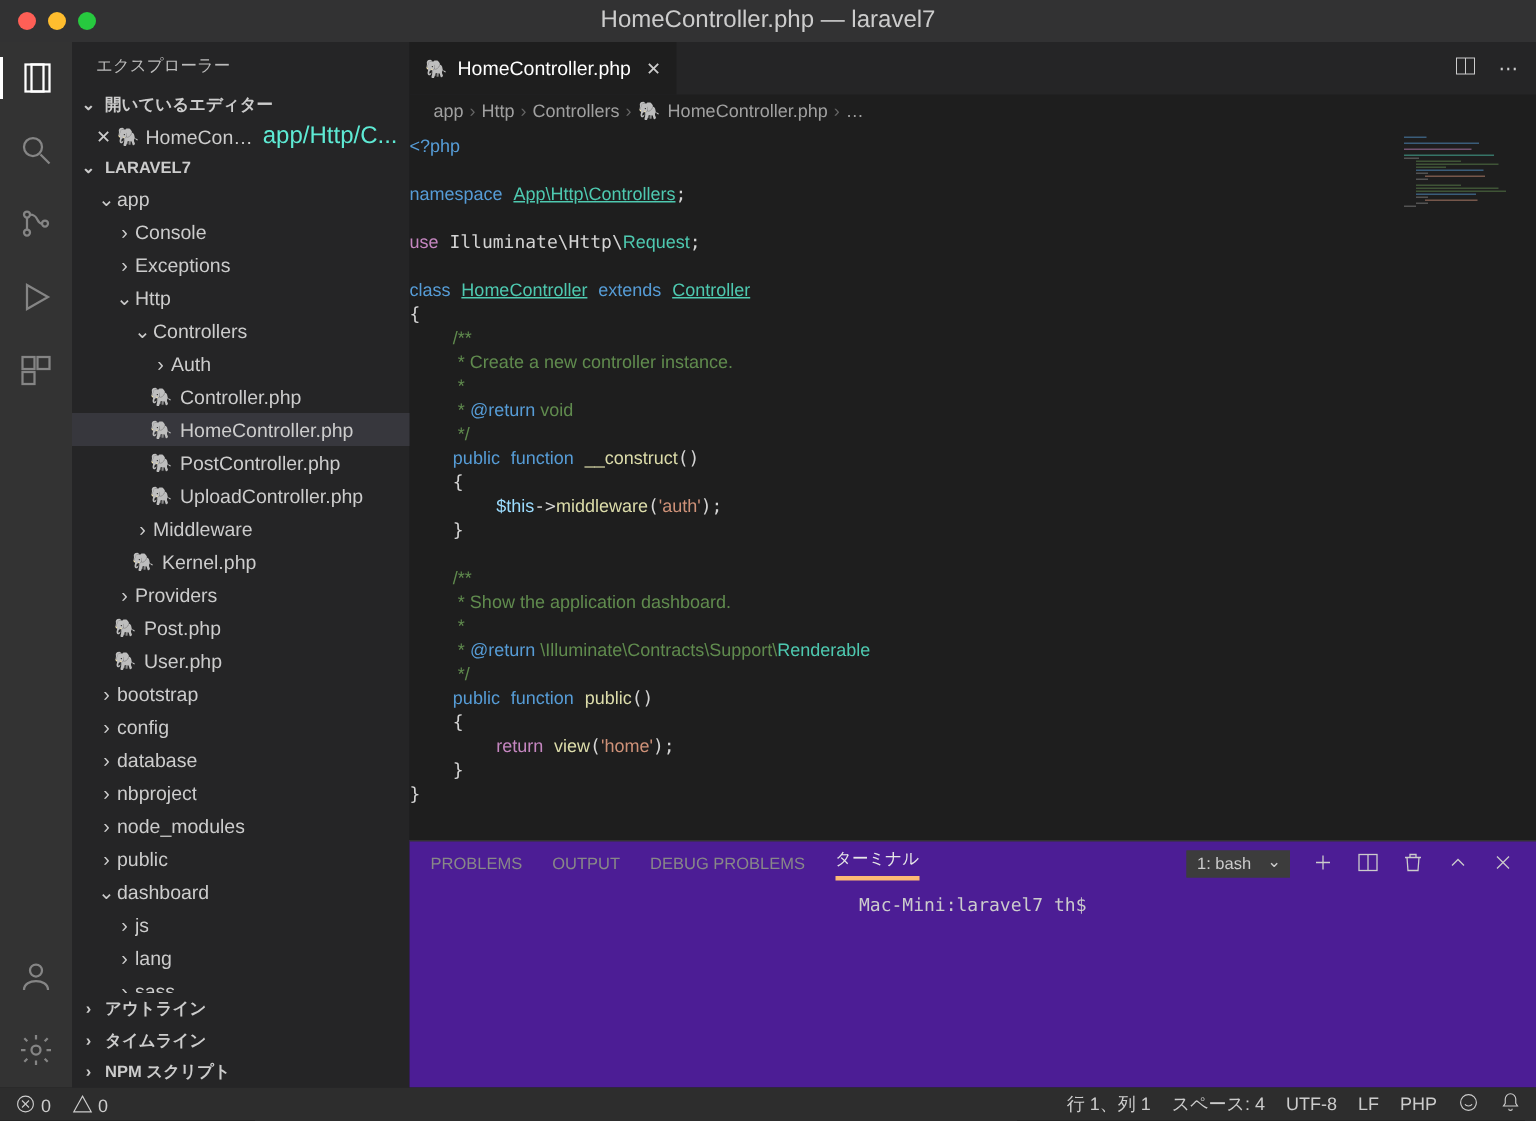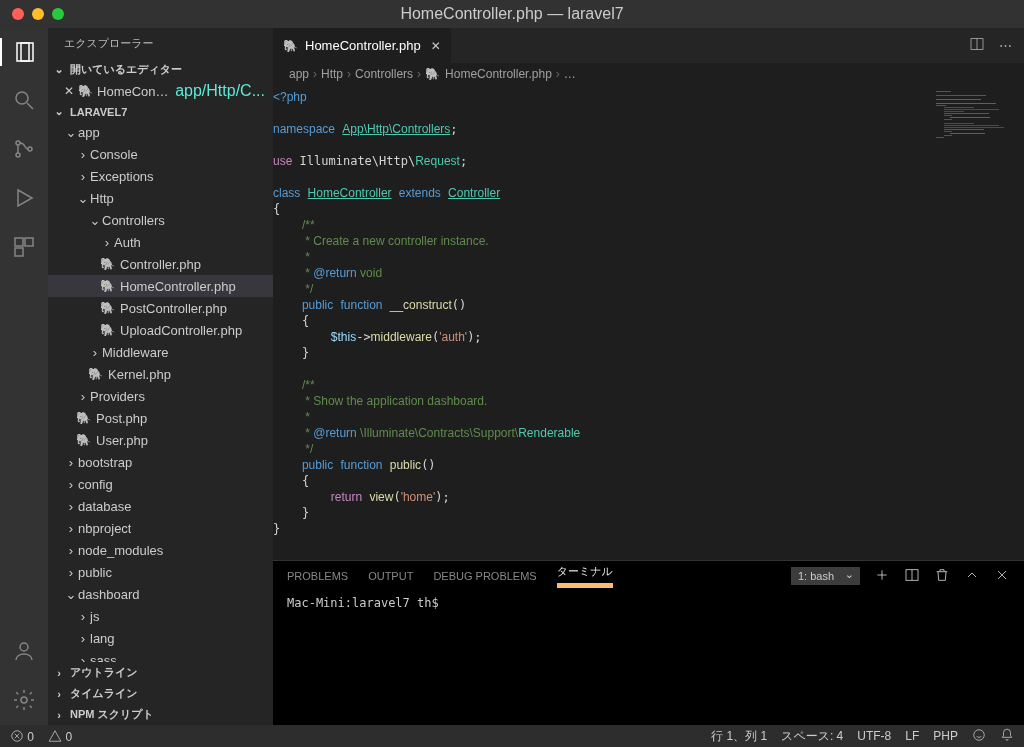--- a/index.html
+++ b/index.html
@@ -35,29 +35,29 @@
 .tab .x{margin:0 0 0 4px;}
 .tab-actions{margin-left:auto;display:flex;align-items:center;gap:14px;padding-right:12px;color:#ccc;}
 .crumbs{height:22px;display:flex;align-items:center;padding:0 16px;font-size:12px;color:#a0a0a0;gap:4px;}
 .crumbs .sep{color:#666;}
 .codewrap{flex:1;display:flex;min-height:0;position:relative;}
 .gutter{width:50px;text-align:right;color:#858585;padding:4px 16px 4px 0;font:12px/16px Menlo,monospace;user-select:none;}
 .code{flex:1;font:12px/16px Menlo,monospace;padding:4px 0;white-space:pre;color:#d4d4d4;overflow:hidden;}
 .minimap{position:absolute;right:8px;top:6px;width:80px;opacity:0.5;}
 .minimap div{height:1px;margin-bottom:1px;}
 .k1{color:#569cd6;}.k2{color:#c586c0;}.k3{color:#4ec9b0;}.k4{color:#dcdcaa;}.k5{color:#ce9178;}.k6{color:#608b4e;}.k7{color:#9cdcfe;}.ku{text-decoration:underline;}
-.panel{height:165px;border-top:1px solid #333;background:#000000;display:flex;flex-direction:column;}
+.panel{height:165px;border-top:1px solid #333;background:#4c1d95;display:flex;flex-direction:column;}
 .ptabs{height:30px;display:flex;align-items:center;padding:0 14px;gap:20px;font-size:11px;color:#888;}
-.ptabs .on{color:#e7e7e7;border-bottom:5px solid #fdba74;padding-bottom:4px;}
+.ptabs .on{color:#e7e7e7;border-bottom:3px solid #fdba74;padding-bottom:4px;}
 .ptabs .right{margin-left:auto;display:flex;align-items:center;gap:14px;}
 .ptabs select{background:#3c3c3c;color:#ccc;border:1px solid #3c3c3c;font-size:11px;padding:2px 24px 2px 6px;appearance:none;}
 .selwrap{position:relative;}
 .selwrap::after{content:"⌄";position:absolute;right:6px;top:1px;color:#ccc;pointer-events:none;}
 .ptabs svg{width:16px;height:16px;stroke:#ccc;fill:none;stroke-width:1.3;}
-.term{flex:1;font:12px/16px Menlo,monospace;padding:4px 14px;color:#ccc;}
+.term{flex:1;font:12px/16px Menlo,monospace;padding:4px 14px;color:#ccc;text-align:center;}
 .status{height:22px;background:#2d2d2d;color:#ccc;display:flex;align-items:center;font-size:12px;padding:0 10px;gap:14px;}
 .status .right{margin-left:auto;display:flex;gap:14px;align-items:center;}
 .status svg{width:14px;height:14px;stroke:#ccc;fill:none;stroke-width:1.3;}
 </style>
 </head>
 <body>
 
 <div class="titlebar">
   <div class="traffic">
     <div class="dot r"></div>

